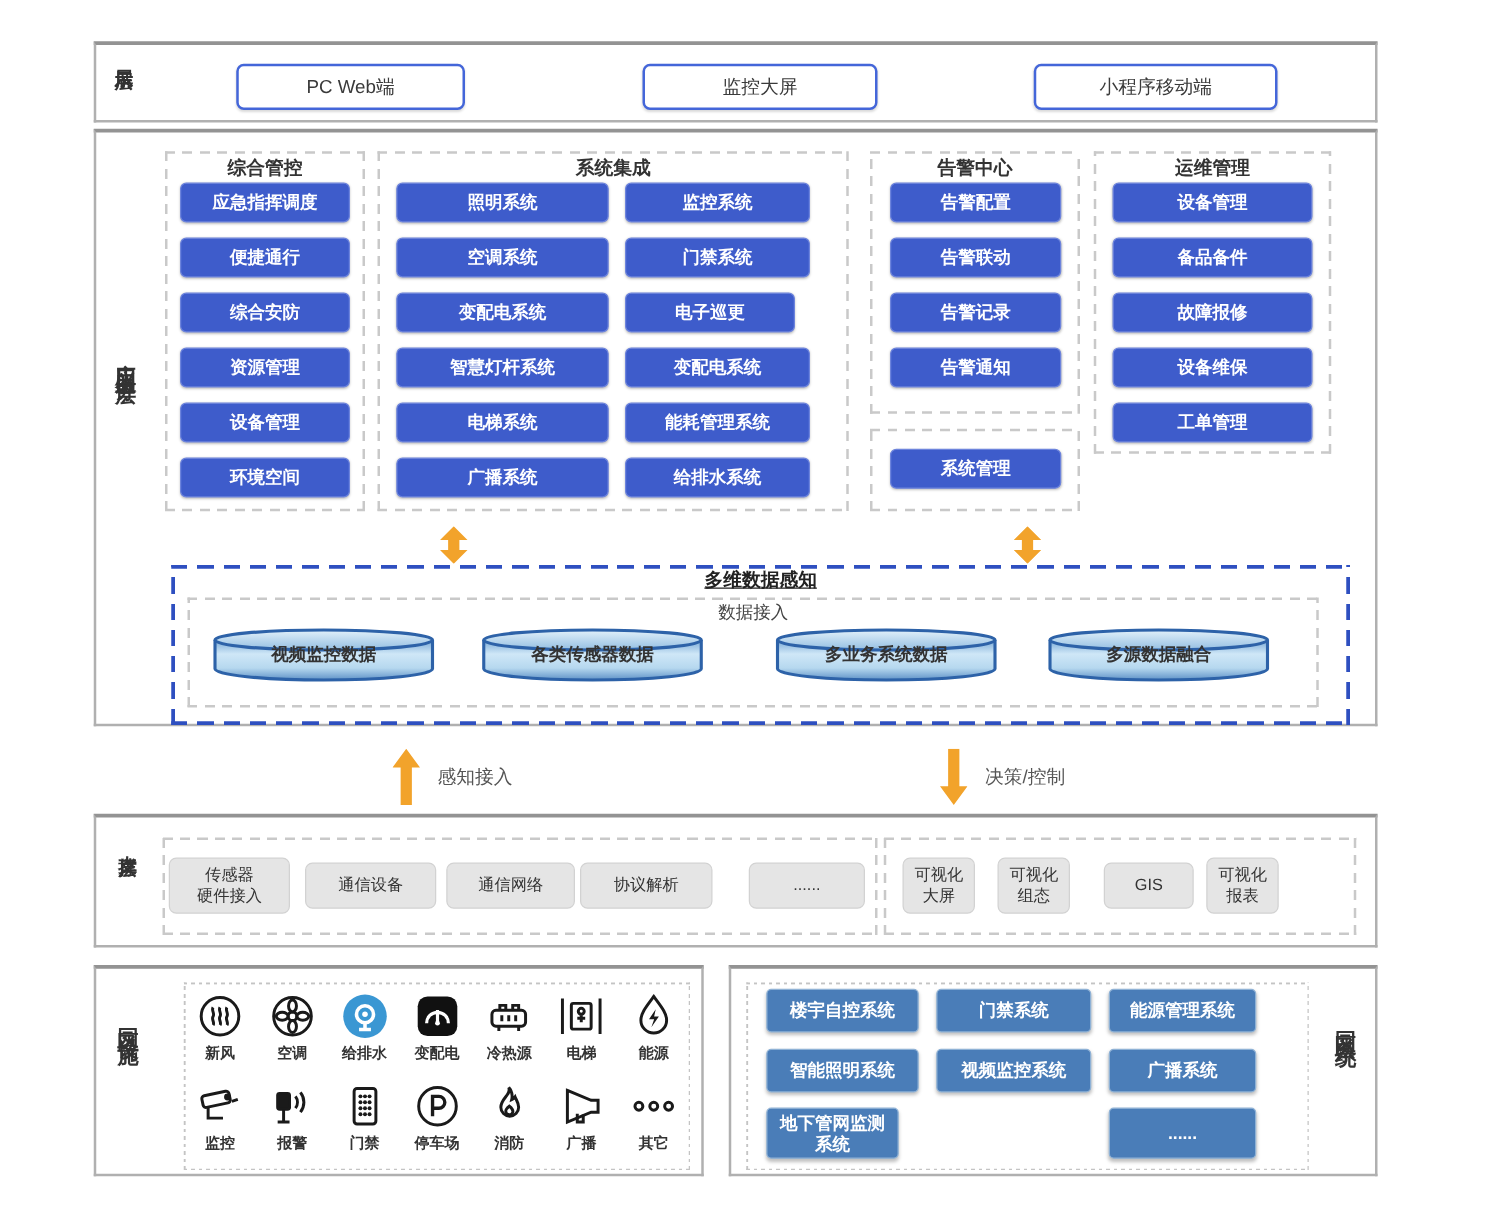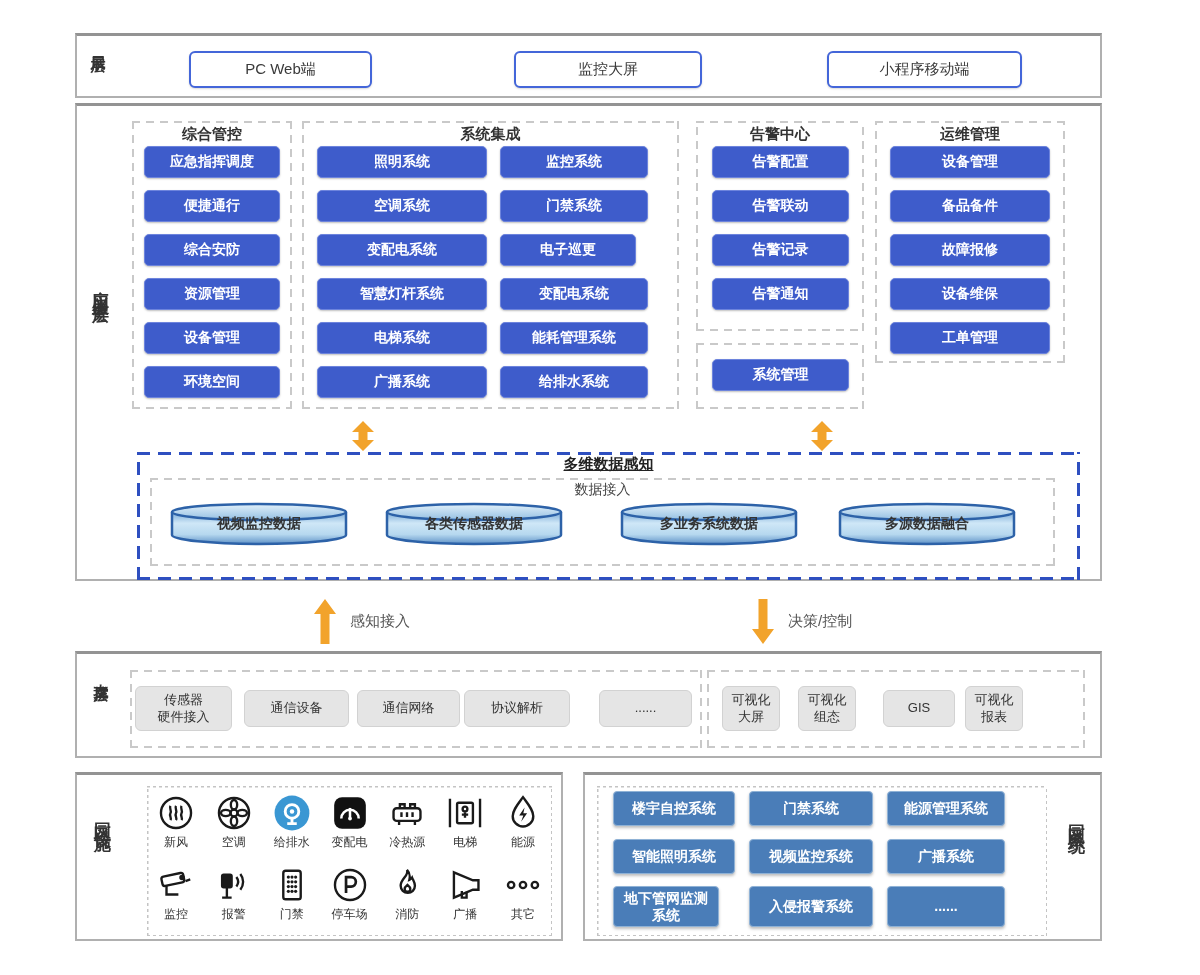--- a/index.html
+++ b/index.html
@@ -46,21 +46,21 @@
             text-align:center;white-space:pre-line;line-height:1.25;box-sizing:border-box;}
   .btn-steel{position:absolute;background:#4a7db8;border:1px solid #8fb2d6;border-radius:4px;color:#fff;
              font-size:14px;font-weight:700;display:flex;align-items:center;justify-content:center;
              text-align:center;white-space:pre-line;line-height:1.2;box-shadow:0 2px 3px rgba(0,0,0,.25);box-sizing:border-box;}
   .cyl{position:absolute;width:178px;height:44px;}
   .cyl span{position:absolute;left:0;top:13px;width:100%;text-align:center;font-size:14px;font-weight:700;color:#333;}
   .arrow{position:absolute;}
   .flow-label{position:absolute;font-size:15px;color:#555;font-weight:500;}
   .fac-row{position:absolute;left:0;width:100%;display:flex;}
   .fac-cell{flex:1;display:flex;flex-direction:column;align-items:center;}
-  .fac-cell .lbl{font-size:12px;color:#333;margin-top:2px;font-weight:400;}
+  .fac-cell .lbl{font-size:12px;color:#333;margin-top:2px;font-weight:700;}
   .sense-title{position:absolute;top:3px;left:0;width:100%;text-align:center;font-weight:700;color:#222;font-size:15px;text-decoration:underline;}
   .sub-title{position:absolute;top:3px;left:0;width:100%;text-align:center;color:#444;font-size:14px;}
 </style>
 </head>
 <body>
 
 <div id="page">
 
   <svg width="0" height="0" style="position:absolute">
     <defs>
@@ -358,18 +358,17 @@
     <div class="vlabel" style="left:480px;top:36px;font-size:17px;letter-spacing:4px">园区系统</div>
     <div class="dash-dot" style="left:12px;top:11px;width:450px;height:150px">
       <div class="btn-steel" style="left:16px;top:5px;width:122px;height:35px">楼宇自控系统</div>
       <div class="btn-steel" style="left:152px;top:5px;width:124px;height:35px">门禁系统</div>
       <div class="btn-steel" style="left:290px;top:5px;width:118px;height:35px">能源管理系统</div>
       <div class="btn-steel" style="left:16px;top:53px;width:122px;height:35px">智能照明系统</div>
       <div class="btn-steel" style="left:152px;top:53px;width:124px;height:35px">视频监控系统</div>
       <div class="btn-steel" style="left:290px;top:53px;width:118px;height:35px">广播系统</div>
       <div class="btn-steel" style="left:16px;top:100px;width:106px;height:41px">地下管网监测
 系统</div>
-      <div class="btn-steel" style="left:152px;top:100px;width:124px;height:41px">入侵报警系统</div>
       <div class="btn-steel" style="left:290px;top:100px;width:118px;height:41px">......</div>
     </div>
   </div>
 
 </div>
 
 </body></html>

